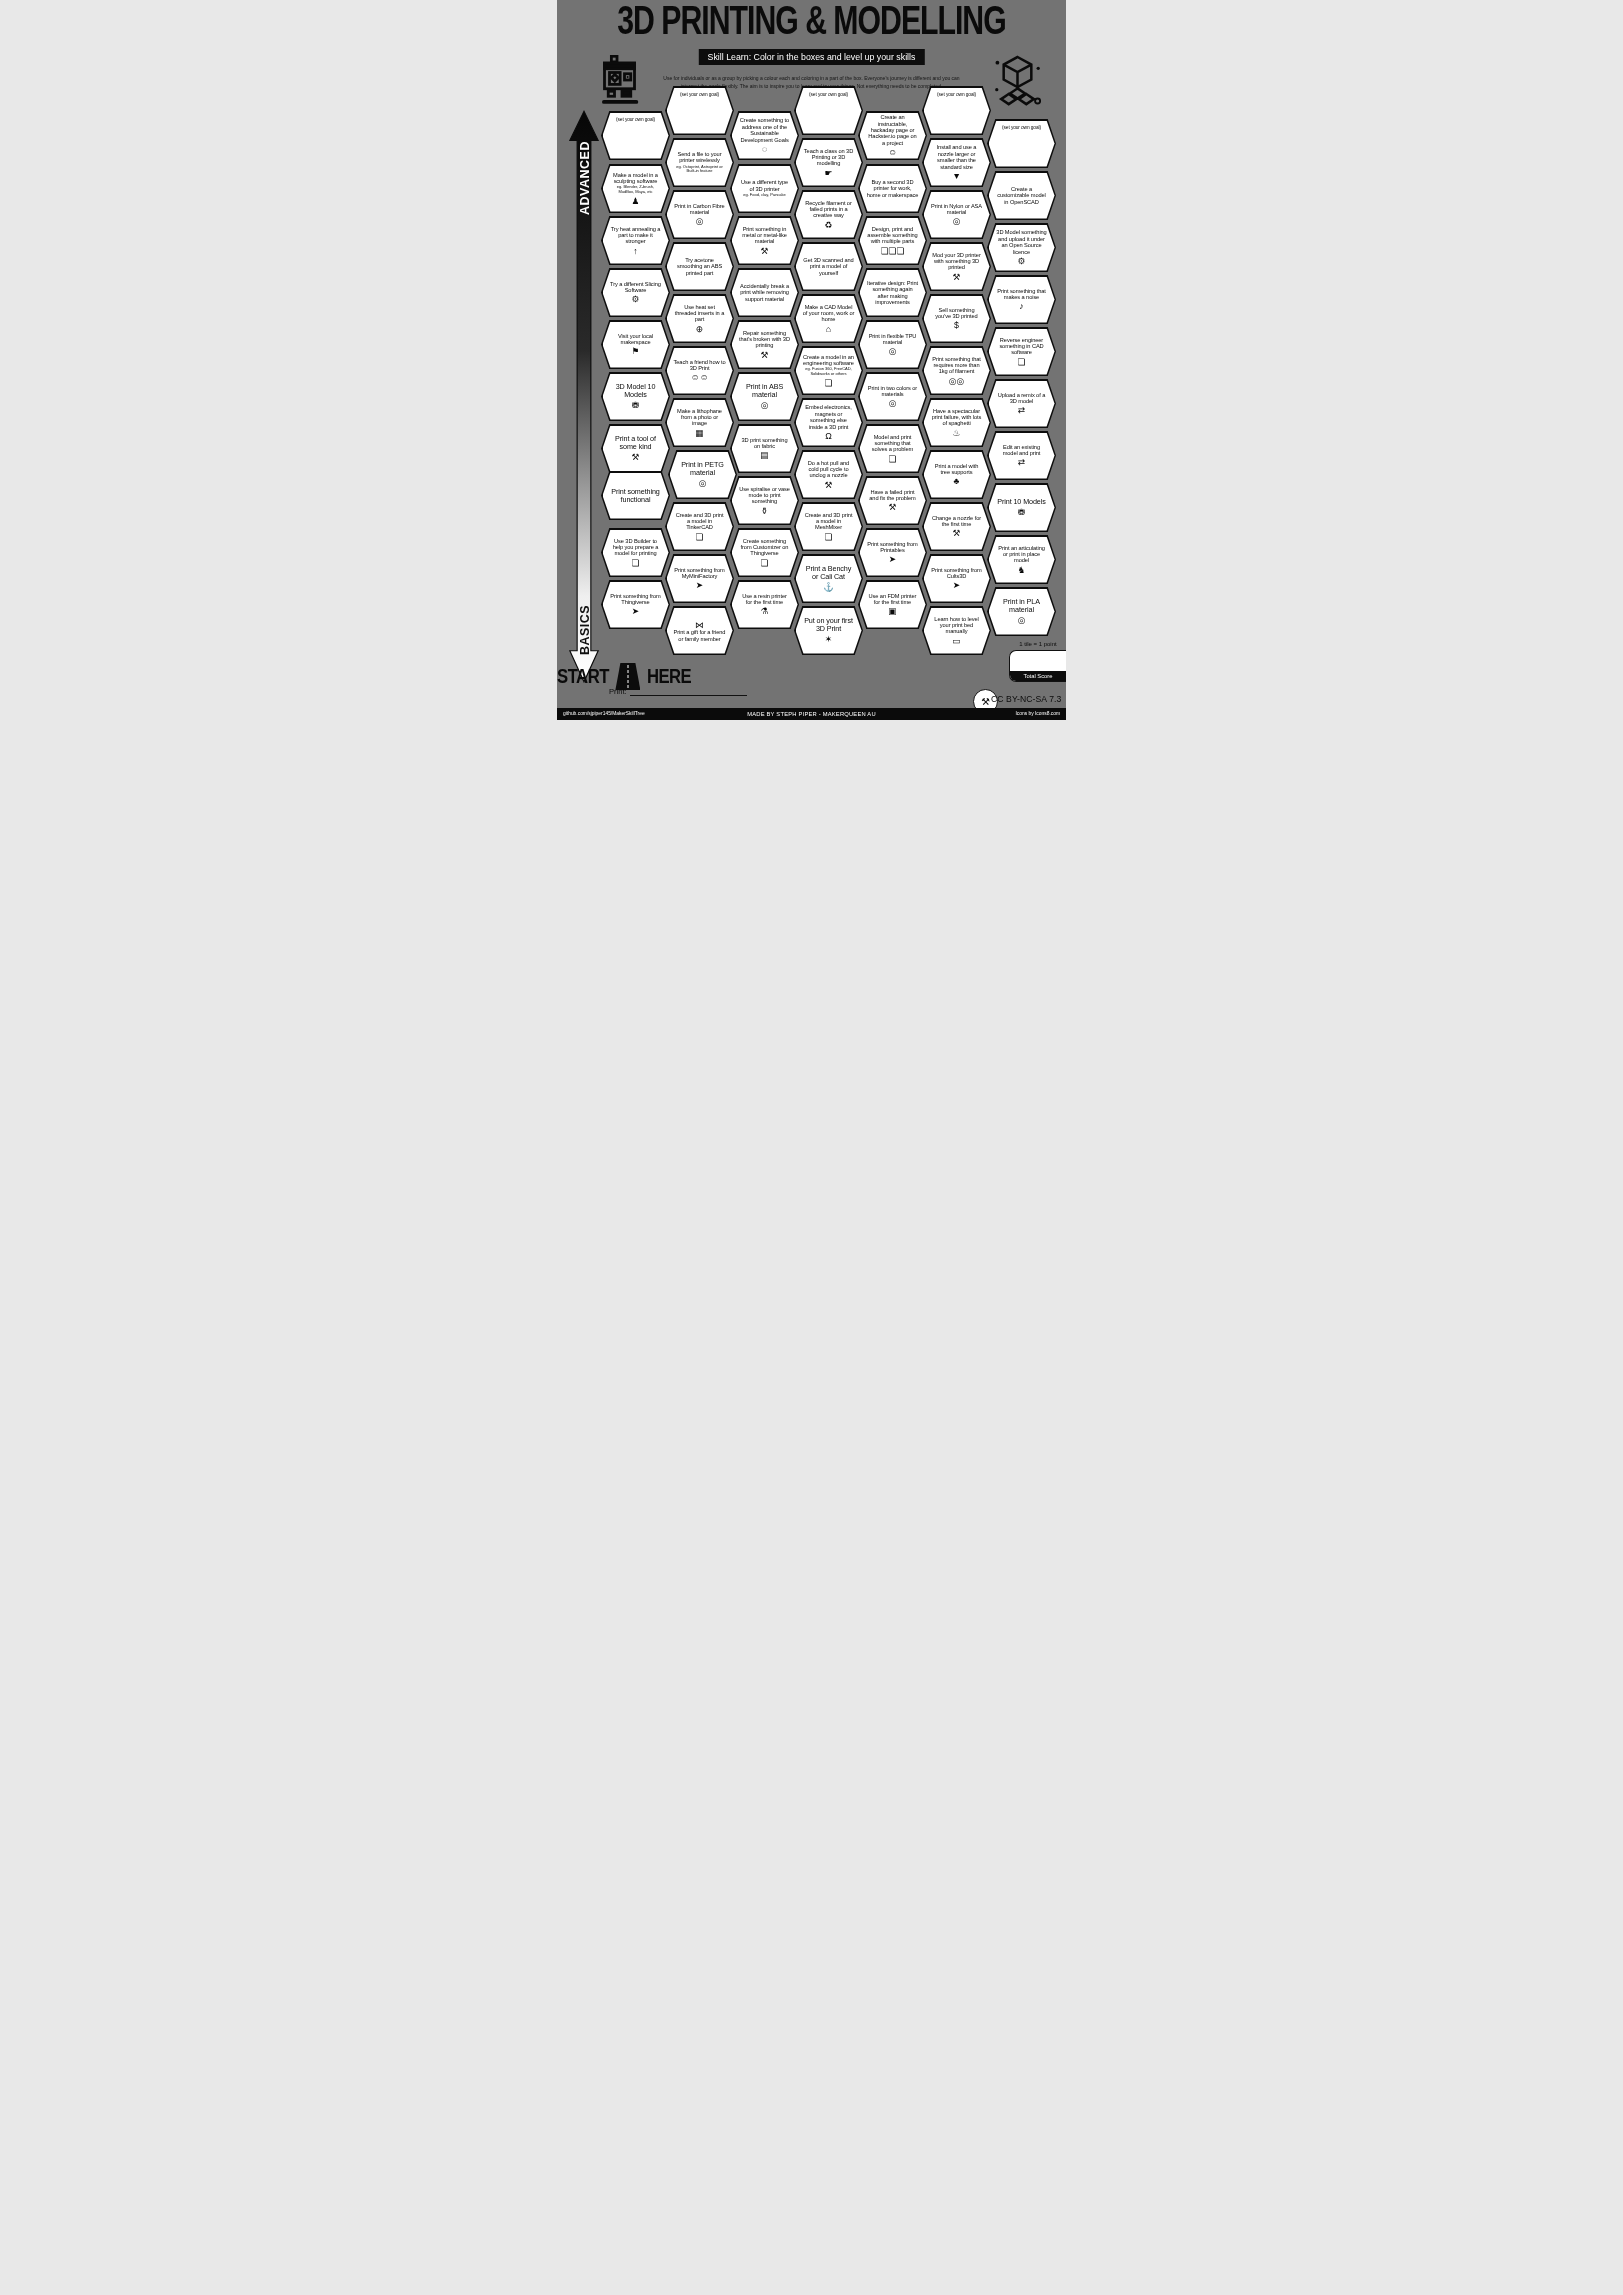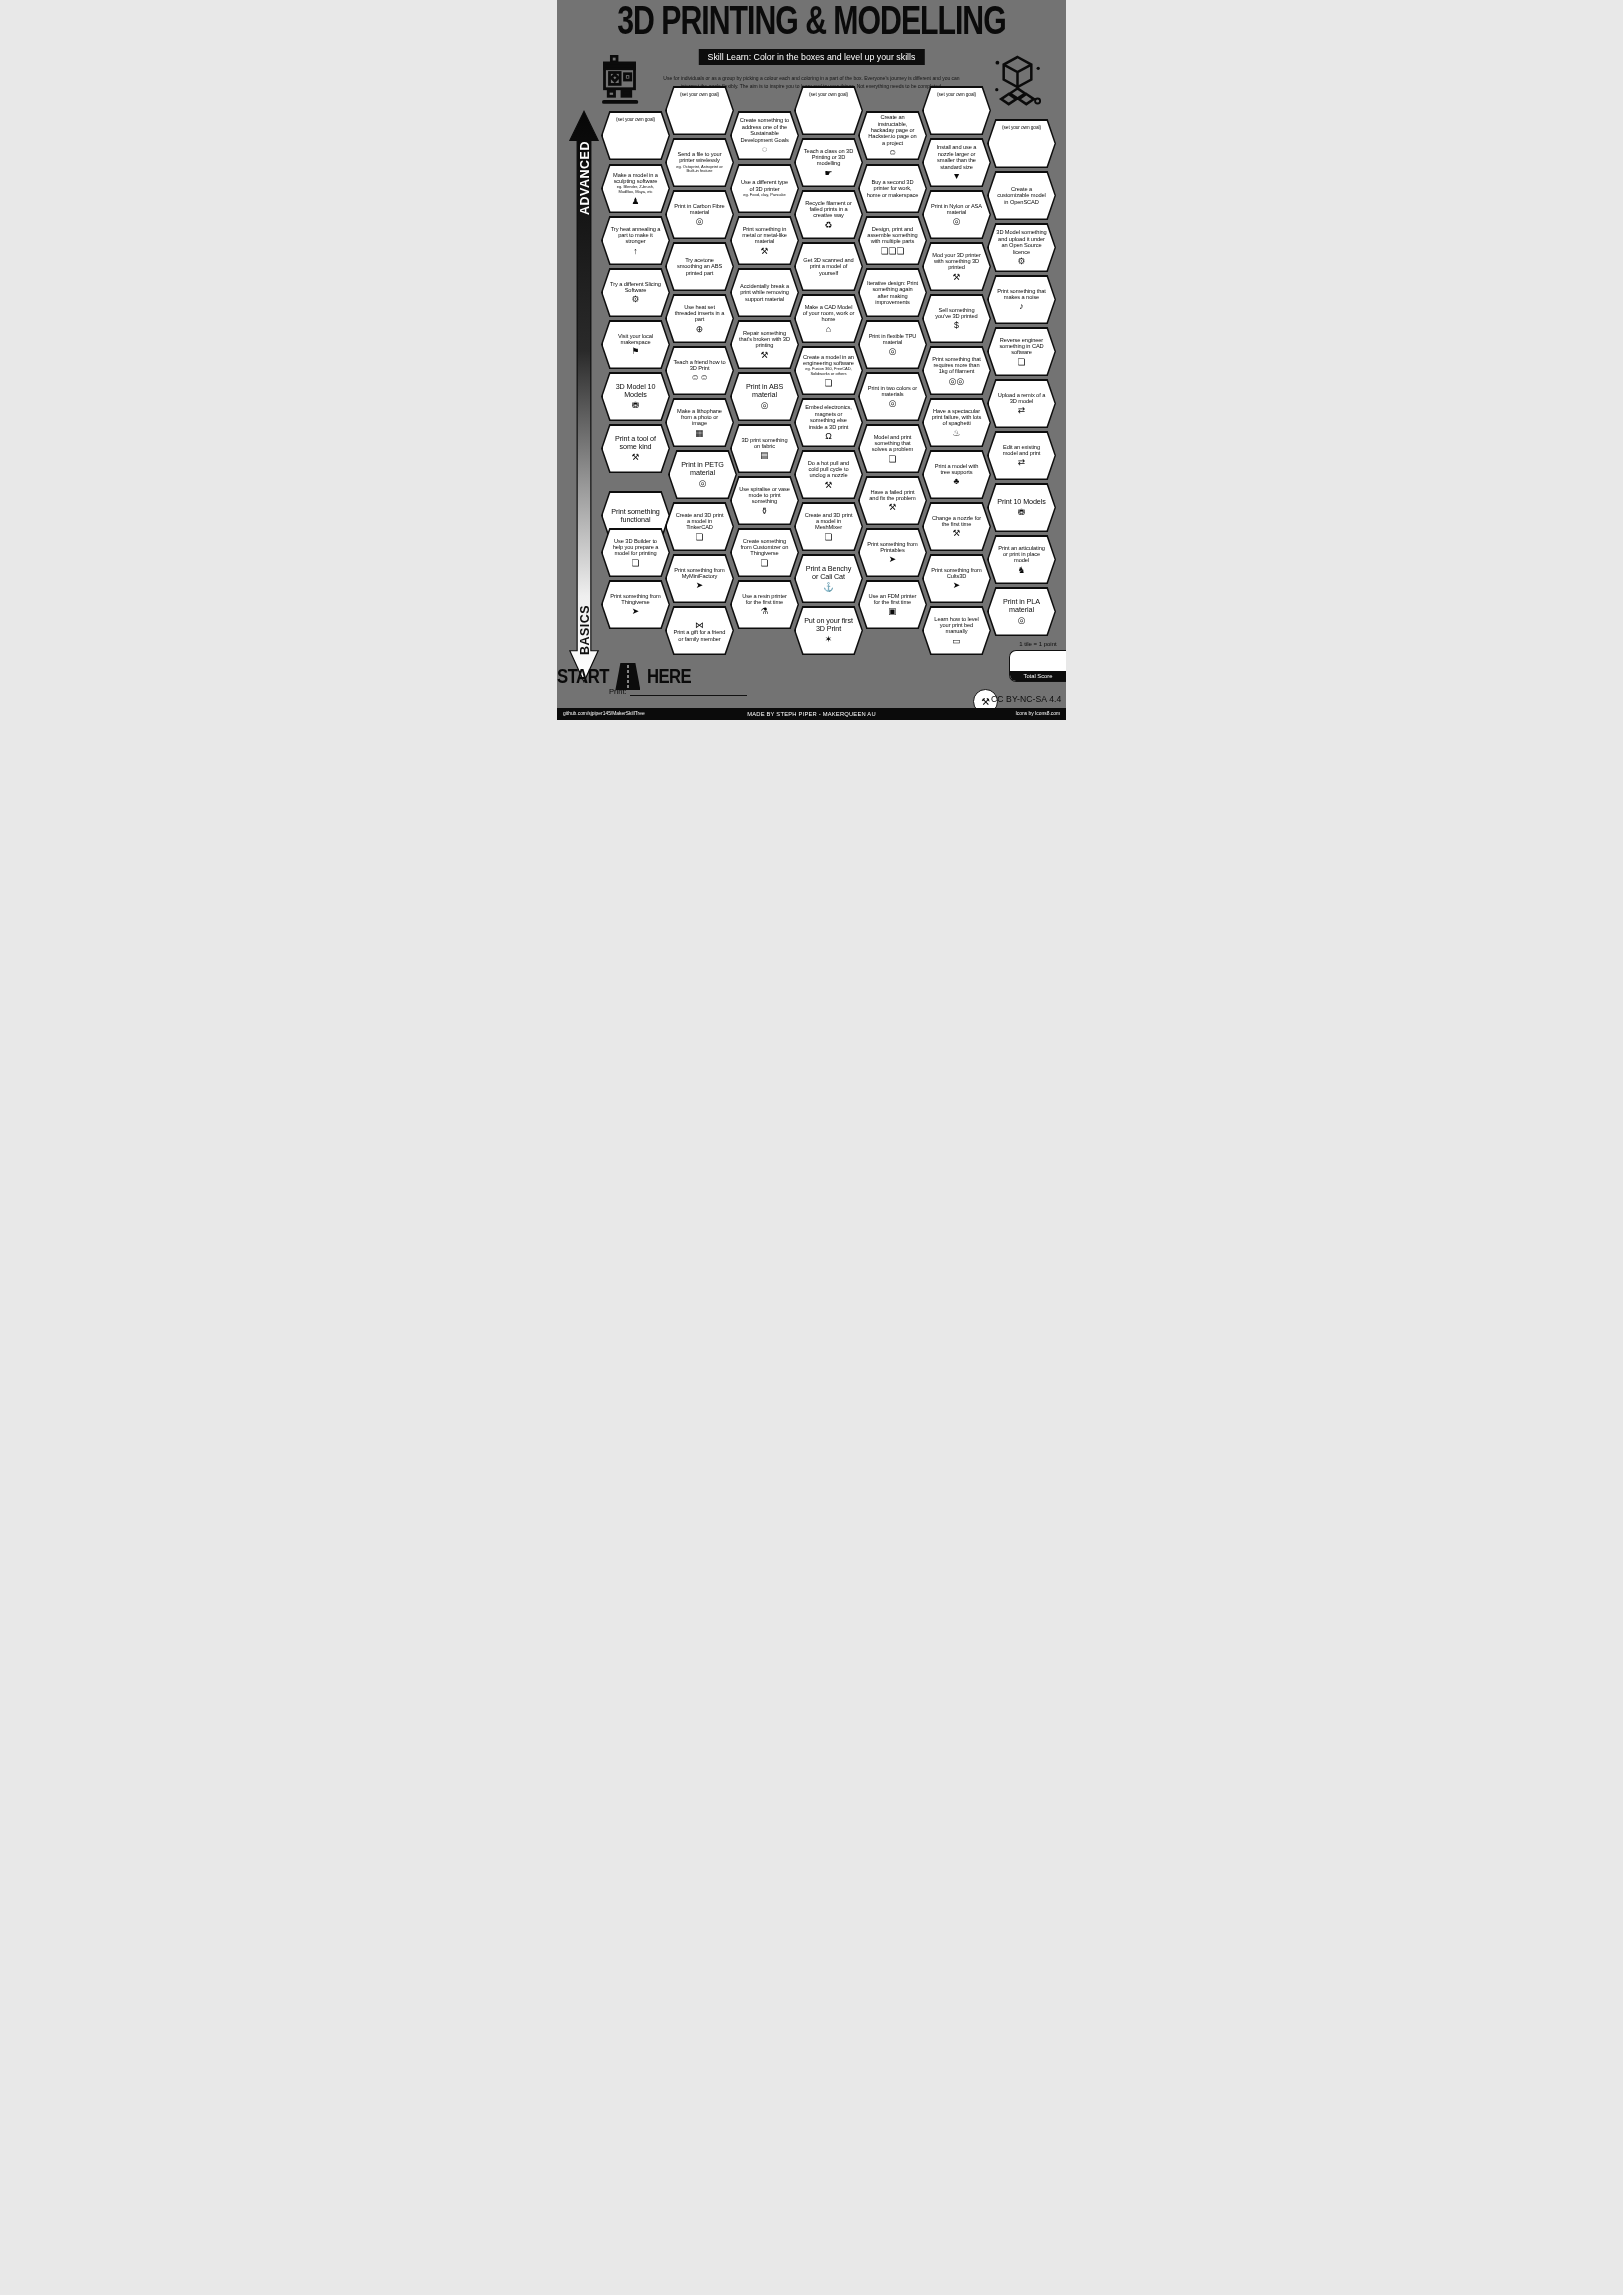--- a/index.html
+++ b/index.html
@@ -152,21 +152,21 @@
           <div class="hexlabel">3D Model 10 Models</div>
           <div class="hexicon">⛃</div>
         </div>
       </div>
       <div class="hex lg" style="left: 44px; top: 424px;">
         <div class="hexin">
           <div class="hexlabel">Print a tool of some kind</div>
           <div class="hexicon">⚒</div>
         </div>
       </div>
-      <div class="hex lg" style="left: 44px; top: 491px;">
+      <div class="hex lg" style="left: 44px; top: 471px;">
         <div class="hexin">
           <div class="hexlabel">Print something functional</div>
         </div>
       </div>
       <div class="hex" style="left: 44px; top: 528px;">
         <div class="hexin">
           <div class="hexlabel">Use 3D Builder to help you prepare a model for printing</div>
           <div class="hexicon">❏</div>
         </div>
       </div>
@@ -560,21 +560,21 @@
 
   <div class="tilenote">1 tile = 1 point</div>
   <div class="scorebox">
     <div class="scorefill"></div>
     <div class="scoreband">Total Score</div>
   </div>
 
   <div class="cclogo">
       <span>⚒</span>
     </div>
-  <div class="cctext">CC BY-NC-SA 4.4</div>
+  <div class="cctext">CC BY-NC-SA 7.3</div>
 
   <div class="footer">
     <span class="fl">github.com/sjpiper145/MakerSkillTree</span>
     <span class="fc">MADE BY STEPH PIPER  -  MAKERQUEEN AU</span>
     <span class="fr">Icons by Icons8.com</span>
   </div>
 
 </div>
 
 

